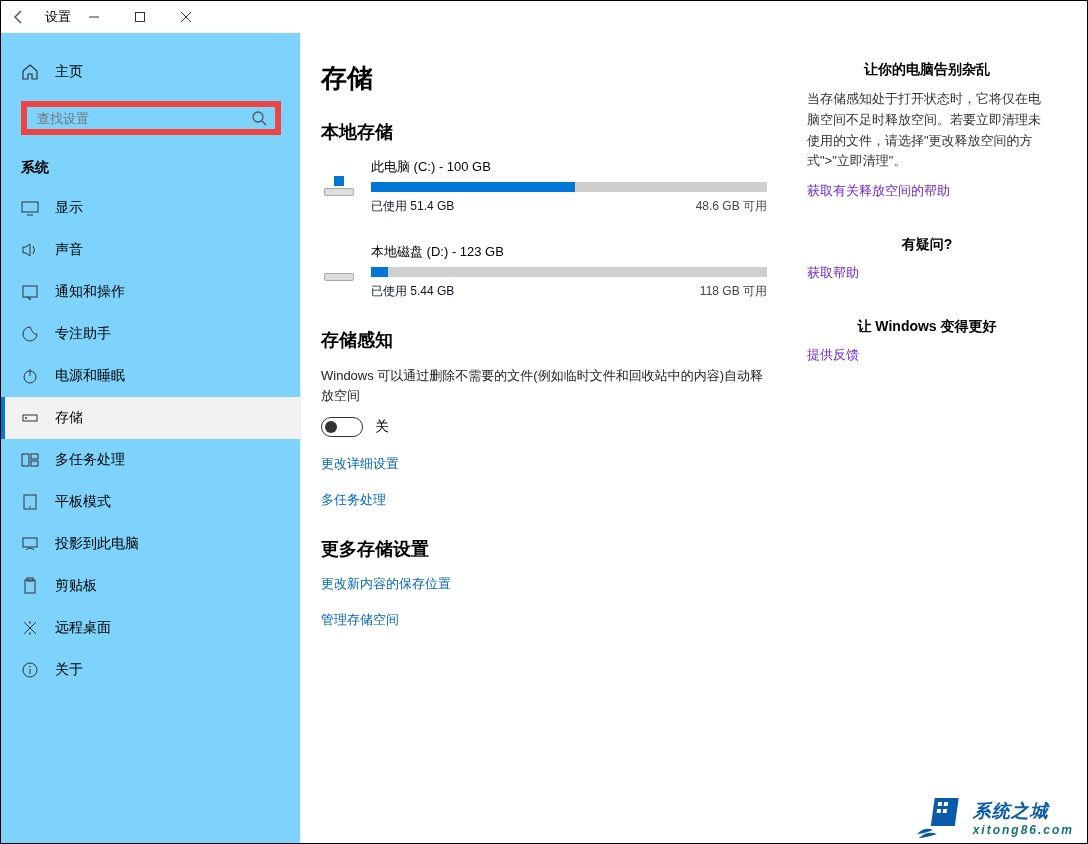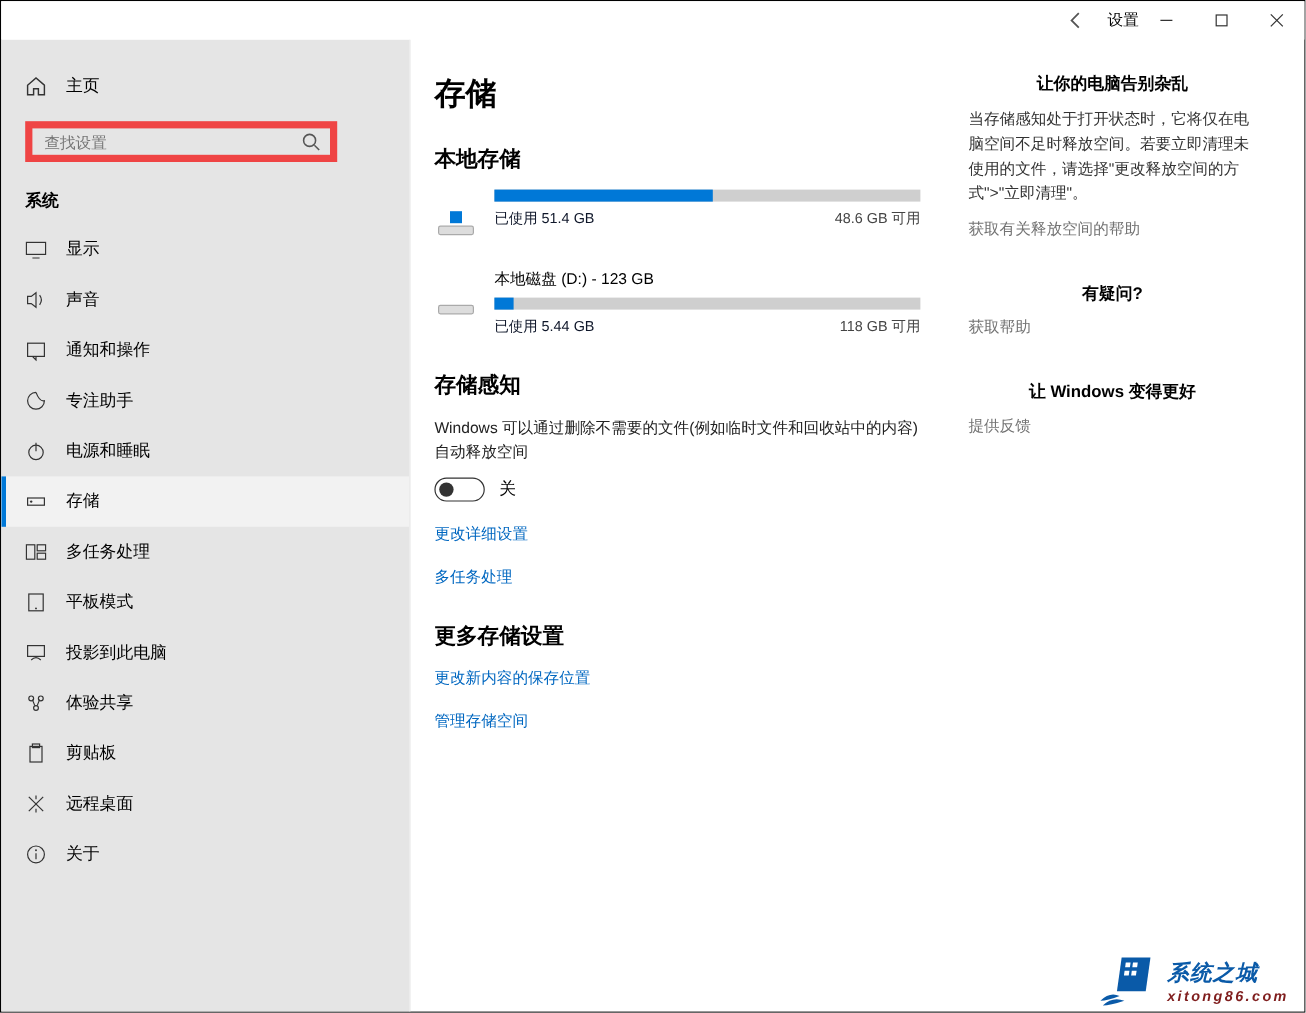--- a/index.html
+++ b/index.html
@@ -1,25 +1,25 @@
 <!DOCTYPE html>
 <html><head>
 <meta charset="utf-8">
 <style>
 * { box-sizing: border-box; margin: 0; padding: 0; }
 body { font-family: "Microsoft YaHei", "Segoe UI", sans-serif; font-size: 14px; color: #000; background: #fff; width: 1088px; height: 844px; overflow: hidden; position: relative; }
 .window { width: 1088px; height: 844px; display: flex; flex-direction: column; border: 1px solid #000; }
-.title-bar { height: 32px; display: flex; align-items: center; justify-content: flex-end; padding-left: 10px; background: #fff; }
+.title-bar { height: 32px; display: flex; align-items: center; justify-content: flex-start; padding-left: 10px; background: #fff; }
 .title-left { display: flex; align-items: center; gap: 18px; }
 .title-left .back { font-size: 16px; color: #555; cursor: pointer; }
 .title-left .title { font-size: 13px; }
 .title-right { display: flex; }
 .title-btn { width: 46px; height: 32px; display: flex; align-items: center; justify-content: center; color: #555; font-size: 12px; cursor: pointer; }
 .content { flex: 1; display: flex; overflow: hidden; }
-.sidebar { width: 341px; background: #e5e5e5; padding: 20px 0 0 0; border-right: 1px solid #eee; overflow-y: auto; }
+.sidebar { width: 300px; background: #7dd3fc; padding: 20px 0 0 0; border-right: 1px solid #eee; overflow-y: auto; }
 .home-row { display: flex; align-items: center; gap: 16px; padding: 10px 20px; cursor: pointer; }
 .home-row .icon { width: 18px; text-align: center; }
 .search-wrap { padding: 10px 20px 14px 20px; }
 .search-box { position: relative; width: 260px; height: 34px; border: 6px solid #ef4444; display: flex; align-items: center; }
 .search-box input { flex: 1; border: none; outline: none; padding: 0 30px 0 10px; height: 100%; font-size: 13px; background: transparent; }
 .search-box .search-icon { position: absolute; right: 8px; color: #555; }
 .section-label { padding: 10px 20px; font-weight: 600; font-size: 14px; }
 .nav-item { display: flex; align-items: center; gap: 16px; padding: 12px 20px 12px 20px; cursor: pointer; position: relative; }
 .nav-item .icon { width: 18px; text-align: center; color: #333; }
 .nav-item.active { background: #f2f2f2; }
@@ -40,27 +40,27 @@
 .drive-stats { display: flex; justify-content: space-between; font-size: 12px; }
 .drive-stats .used { color: #0f172a; }
 .drive-stats .free { color: #444; }
 .desc-text { font-size: 13px; color: #222; margin-bottom: 12px; line-height: 1.5; }
 .toggle-row { display: flex; align-items: center; gap: 12px; margin-bottom: 18px; }
 .toggle { width: 42px; height: 20px; border: 1px solid #333; border-radius: 10px; position: relative; cursor: pointer; background: #fff; }
 .toggle .knob { width: 12px; height: 12px; background: #333; border-radius: 50%; position: absolute; top: 3px; left: 3px; }
 .link { color: #0067c0; font-size: 13px; cursor: pointer; margin-bottom: 18px; display: block; }
 .side-title { font-size: 14px; font-weight: 600; margin-bottom: 10px; text-align: center; }
 .side-text { font-size: 13px; color: #333; line-height: 1.6; margin-bottom: 10px; }
-.side-link { color: #737373; font-size: 13px; cursor: pointer; display: block; margin-bottom: 36px; }
+.side-link { color: #6d28d9; font-size: 13px; cursor: pointer; display: block; margin-bottom: 36px; }
 .watermark { position: absolute; right: 14px; bottom: 4px; display: flex; align-items: center; gap: 10px; pointer-events: none; }
 .watermark .logo { width: 48px; height: 44px; position: relative; }
 .watermark .logo svg { width: 100%; height: 100%; }
 .watermark .text { display: flex; flex-direction: column; }
 .watermark .cn { font-size: 18px; font-weight: 800; font-style: italic; color: #0a5aa8; letter-spacing: 1px; }
-.watermark .en { font-size: 12px; font-weight: 700; font-style: italic; color: #7f1d1d; letter-spacing: 2px; }
+.watermark .en { font-size: 12px; font-weight: 700; font-style: italic; color: #0f766e; letter-spacing: 2px; }
 svg { display: block; }
 .icon svg { width: 18px; height: 18px; }
 </style>
 </head>
 <body>
 
 <div class="window">
   <div class="title-bar">
     <div class="title-left">
       <span class="back">
@@ -190,31 +190,20 @@
             <svg viewBox="0 0 18 18">
               <rect x="2" y="3" width="14" height="9" stroke="#333" fill="none"></rect>
               <path d="M5 15 Q9 11 13 15" stroke="#333" fill="none"></path>
             </svg>
           </span>
         <span>投影到此电脑</span>
       </div>
       <div class="nav-item">
         <span class="icon">
             <svg viewBox="0 0 18 18">
-              <circle cx="5" cy="5" r="2" stroke="#333" fill="none"></circle>
-              <circle cx="13" cy="5" r="2" stroke="#333" fill="none"></circle>
-              <circle cx="9" cy="13" r="2" stroke="#333" fill="none"></circle>
-              <path d="M6 6 L8 11 M12 6 L10 11" stroke="#333"></path>
-            </svg>
-          </span>
-        <span>体验共享</span>
-      </div>
-      <div class="nav-item">
-        <span class="icon">
-            <svg viewBox="0 0 18 18">
               <rect x="4" y="3" width="10" height="13" stroke="#333" fill="none"></rect>
               <rect x="6" y="1" width="6" height="3" stroke="#333" fill="none"></rect>
             </svg>
           </span>
         <span>剪贴板</span>
       </div>
       <div class="nav-item">
         <span class="icon">
             <svg viewBox="0 0 18 18">
               <line x1="3" y1="15" x2="15" y2="3" stroke="#333"></line>
@@ -241,20 +230,21 @@
       <div class="main-col">
         <h1 class="page-title">存储</h1>
         <h2 class="section-title">本地存储</h2>
 
         <div class="drive">
           <div class="drive-icon">
             <div class="win"></div>
             <div class="disk"></div>
           </div>
           <div class="drive-body">
+            <div class="drive-title">此电脑 (C:) - 100 GB</div>
             <div class="bar">
                 <div class="bar-fill" style="width:51.4%"></div>
               </div>
             <div class="drive-stats">
               <span class="used">已使用 51.4 GB</span>
               <span class="free">48.6 GB 可用</span>
             </div>
           </div>
         </div>
 

